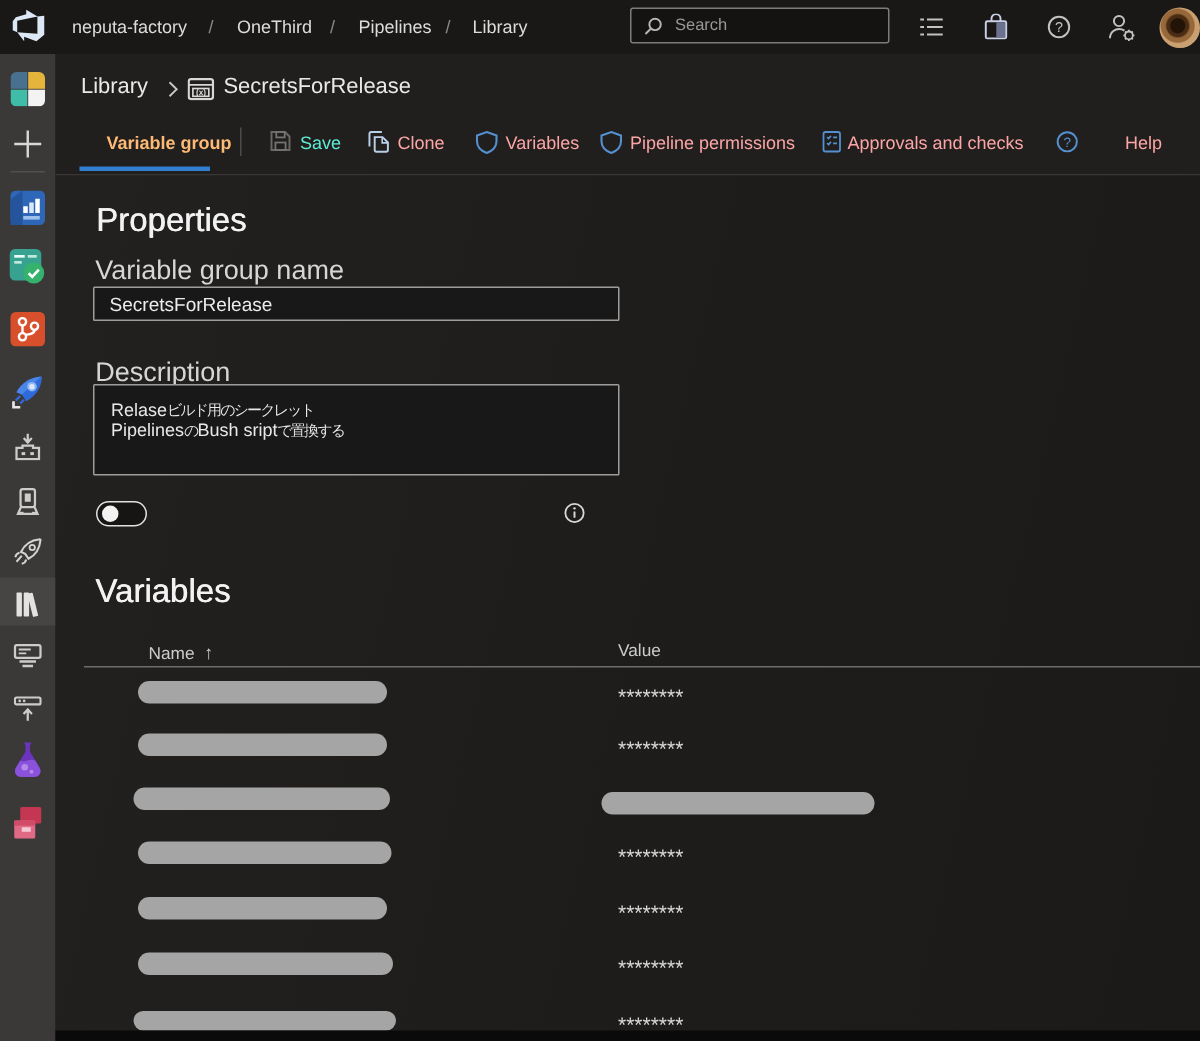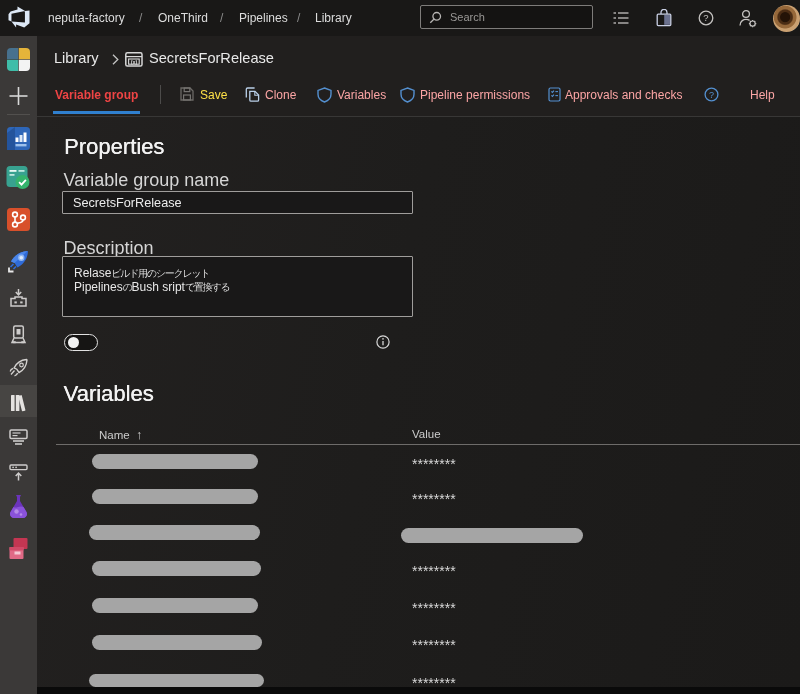--- a/index.html
+++ b/index.html
@@ -233,30 +233,30 @@
         </svg>
       <svg style="position:absolute;left:71px;top:1.5px" width="18" height="15" viewBox="0 0 18 15">
         <rect x="0.8" y="0.8" width="16.2" height="13.2" rx="1.6" fill="none" stroke="#d8d8d8" stroke-width="1.5"></rect>
         <line x1="1" y1="4.6" x2="17" y2="4.6" stroke="#d8d8d8" stroke-width="1.2"></line>
         <rect x="3.6" y="7" width="10.6" height="5.2" fill="none" stroke="#d8d8d8" stroke-width="1.1"></rect>
         <text x="9" y="11.6" text-anchor="middle" font-size="5.5" font-weight="bold" font-family="Liberation Sans" fill="#d8d8d8">(x)</text>
       </svg>
       <span style="position:absolute;left:95px;white-space:nowrap">SecretsForRelease</span>
     </div>
 
-    <span class="tab" style="left:18px;font-weight:bold;color:#ef4444">Variable group</span>
+    <span class="tab" style="left:34px;font-weight:bold;color:#fdba74">Variable group</span>
     <div id="underline"></div>
     <div id="tabsep"></div>
 
     <svg class="tabicon" style="left:143px" width="14" height="14" viewBox="0 0 14 14">
       <path d="M1 1 H10 L13 4 V13 H1 Z" fill="none" stroke="#6b6966" stroke-width="1.3"></path>
       <rect x="3.6" y="8" width="6.8" height="5" fill="none" stroke="#757371" stroke-width="1.2"></rect>
       <rect x="4.2" y="1" width="5.6" height="3.6" fill="none" stroke="#757371" stroke-width="1.2"></rect>
     </svg>
-    <span class="tab" style="left:163px;color:#fde047">Save</span>
+    <span class="tab" style="left:163px;color:#5eead4">Save</span>
 
     <svg class="tabicon" style="left:208px" width="15" height="15" viewBox="0 0 15 15">
       <path d="M9.6 1 H2.6 A1.3 1.3 0 0 0 1.3 2.3 V10.6" fill="none" stroke="#b9cfe8" stroke-width="1.3"></path>
       <path d="M4.8 4.4 H10 L13.6 8 V13 A1.2 1.2 0 0 1 12.4 14.2 H6 A1.2 1.2 0 0 1 4.8 13 Z" fill="none" stroke="#b9cfe8" stroke-width="1.3"></path>
       <path d="M9.8 4.6 V8.2 H13.4" fill="none" stroke="#b9cfe8" stroke-width="1.1"></path>
     </svg>
     <span class="tab" style="left:228px">Clone</span>
 
     <svg class="tabicon" style="left:280px" width="15" height="16" viewBox="0 0 15 16">
       <path d="M7.5 1 L14 3.4 V7.2 C14 11 11.3 13.6 7.5 15 C3.7 13.6 1 11 1 7.2 V3.4 Z" fill="none" stroke="#5490d0" stroke-width="1.4"></path>

